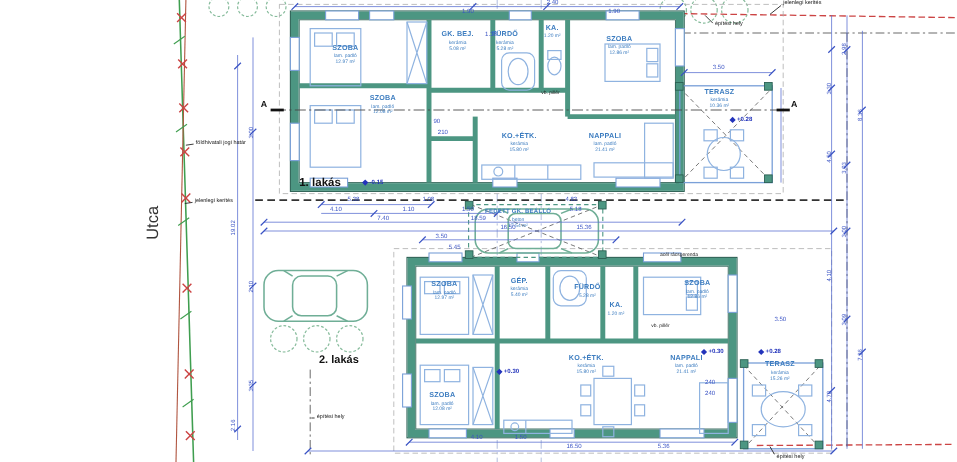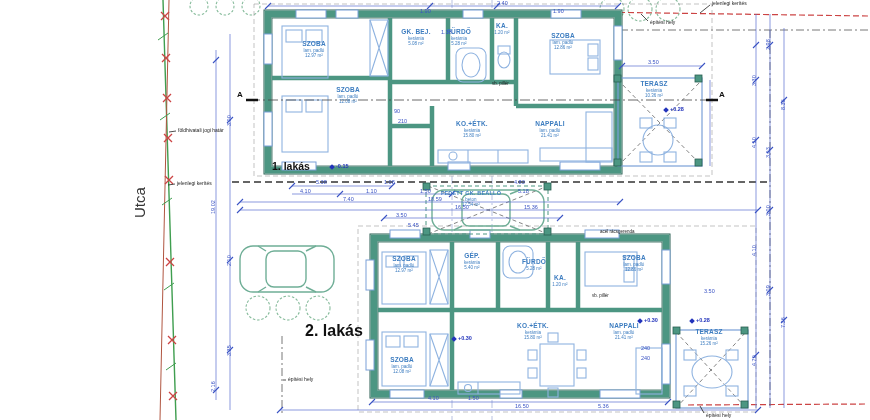--- a/index.html
+++ b/index.html
@@ -303,21 +303,21 @@
     <line x1="710" y1="5" x2="700" y2="13"></line>
     <line x1="648" y1="21" x2="641" y2="14"></line>
     <line x1="286" y1="380" x2="283" y2="380"></line>
     <line x1="704" y1="413" x2="700" y2="406"></line>
   </g>
 </svg>
 
 <span class="utca">Utca</span>
 
 <span class="title" style="left:272px;top:160px;">1. lakás</span>
-<span class="title" style="left:305px;top:322px;font-size:16px;">2. lakás</span>
+<span class="title" style="left:290px;top:322px;font-size:10px;">2. lakás</span>
 
 <span class="blk" style="left:178px;top:127px;">földhivatali jogi határ</span>
 <span class="blk" style="left:177px;top:180px;">jelenlegi kerítés</span>
 <span class="blk" style="left:712px;top:0px;">jelenlegi kerítés</span>
 <span class="blk" style="left:650px;top:19px;">építési hely</span>
 <span class="blk" style="left:288px;top:376px;">építési hely</span>
 <span class="blk" style="left:706px;top:412px;">építési hely</span>
 <span class="blk" style="left:492px;top:81px;font-size:4.5px;">vb. pillér</span>
 <span class="blk" style="left:592px;top:293px;font-size:4.5px;">vb. pillér</span>
 <span class="blk" style="left:600px;top:229px;font-size:4.5px;">acél rácsgerenda</span>

